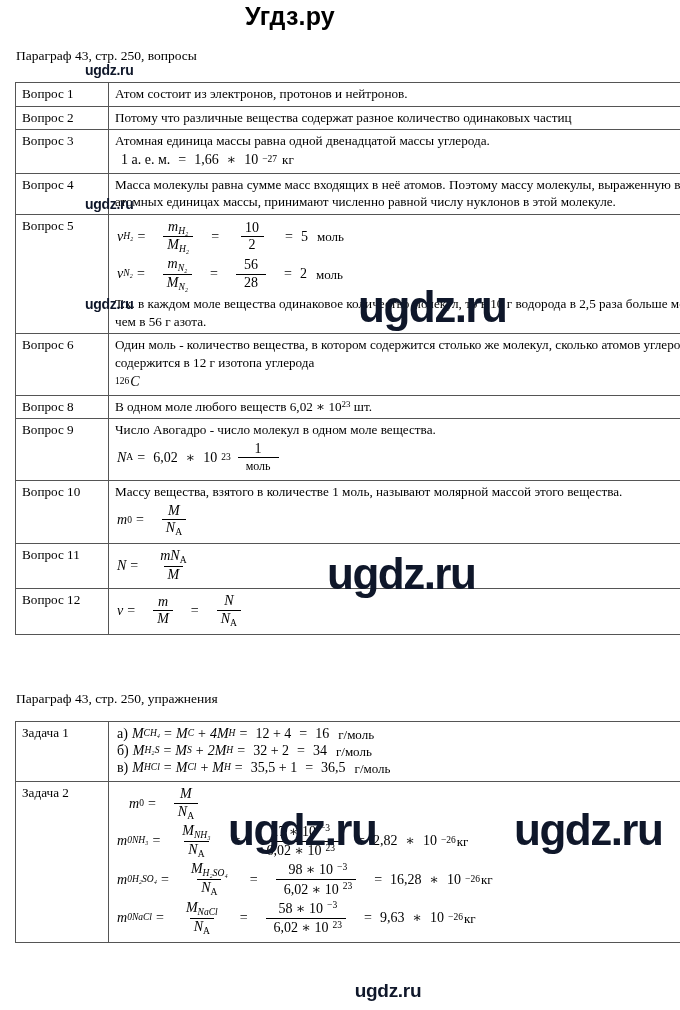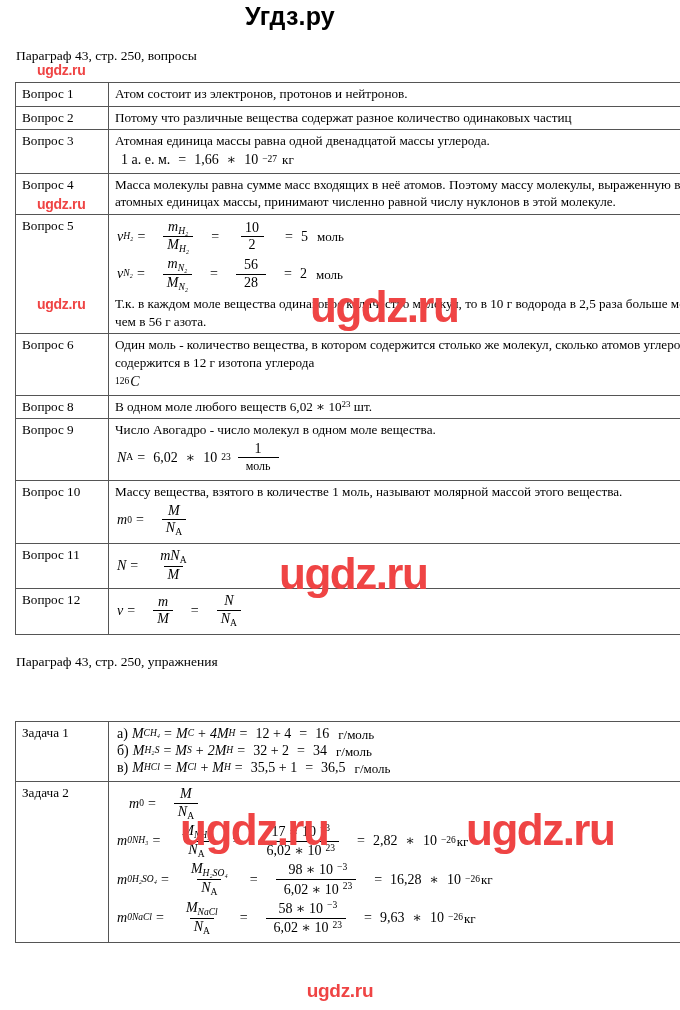--- a/index.html
+++ b/index.html
@@ -20,21 +20,21 @@
     font-family: "Liberation Sans", "DejaVu Sans", sans-serif;
     font-weight: bold; font-size: 25px; letter-spacing: .2px; padding-left: 8px;
   }
 
   
   .caption {
     position: absolute; left: 16px;
     font-size: 13.5px; white-space: nowrap;
   }
   #caption-questions { top: 48px; }
-  #caption-exercises { top: 654px; }
+  #caption-exercises { top: 691px; }
 
   
   table.sheet {
     position: absolute; left: 15px; width: 650px;
     border-collapse: collapse;
     table-layout: fixed;
   }
   #questions-table { top: 82px; border-radius: 8px; }
   #exercises-table { top: 721px; }
   table.sheet td {
@@ -75,22 +75,22 @@
     font-size: 9.5px; line-height: 1.02; font-style: normal;
     margin-right: 1px;
   }
   .iso-wrap { display: inline-flex; align-items: center; font-size: 14px; }
   .iso-el { font-style: italic; font-size: 14px; }
 
   
   .wm {
     position: absolute;
     font-family: "Liberation Sans", "DejaVu Sans", sans-serif;
-    font-weight: bold; color: #ef4444;
-    pointer-events: none; white-space: nowrap;
+    font-weight: bold; color: #0f172a;
+    pointer-events: none; white-space: nowrap; margin-left: 48px;
   }
   .wm-sm { font-size: 14px; letter-spacing: -.3px; }
   .wm-lg { font-size: 44px; letter-spacing: -1.5px; }
   .wm-bottom { font-size: 19px; letter-spacing: -.3px; }
 
   #wm-top-left   { left: 37px; top: 62px; }
   #wm-mid-left   { left: 37px; top: 196px; }
   #wm-q5-left    { left: 37px; top: 296px; }
   #wm-big-q5     { left: 310px; top: 282px; }
   #wm-big-q10    { left: 279px; top: 549px; }

